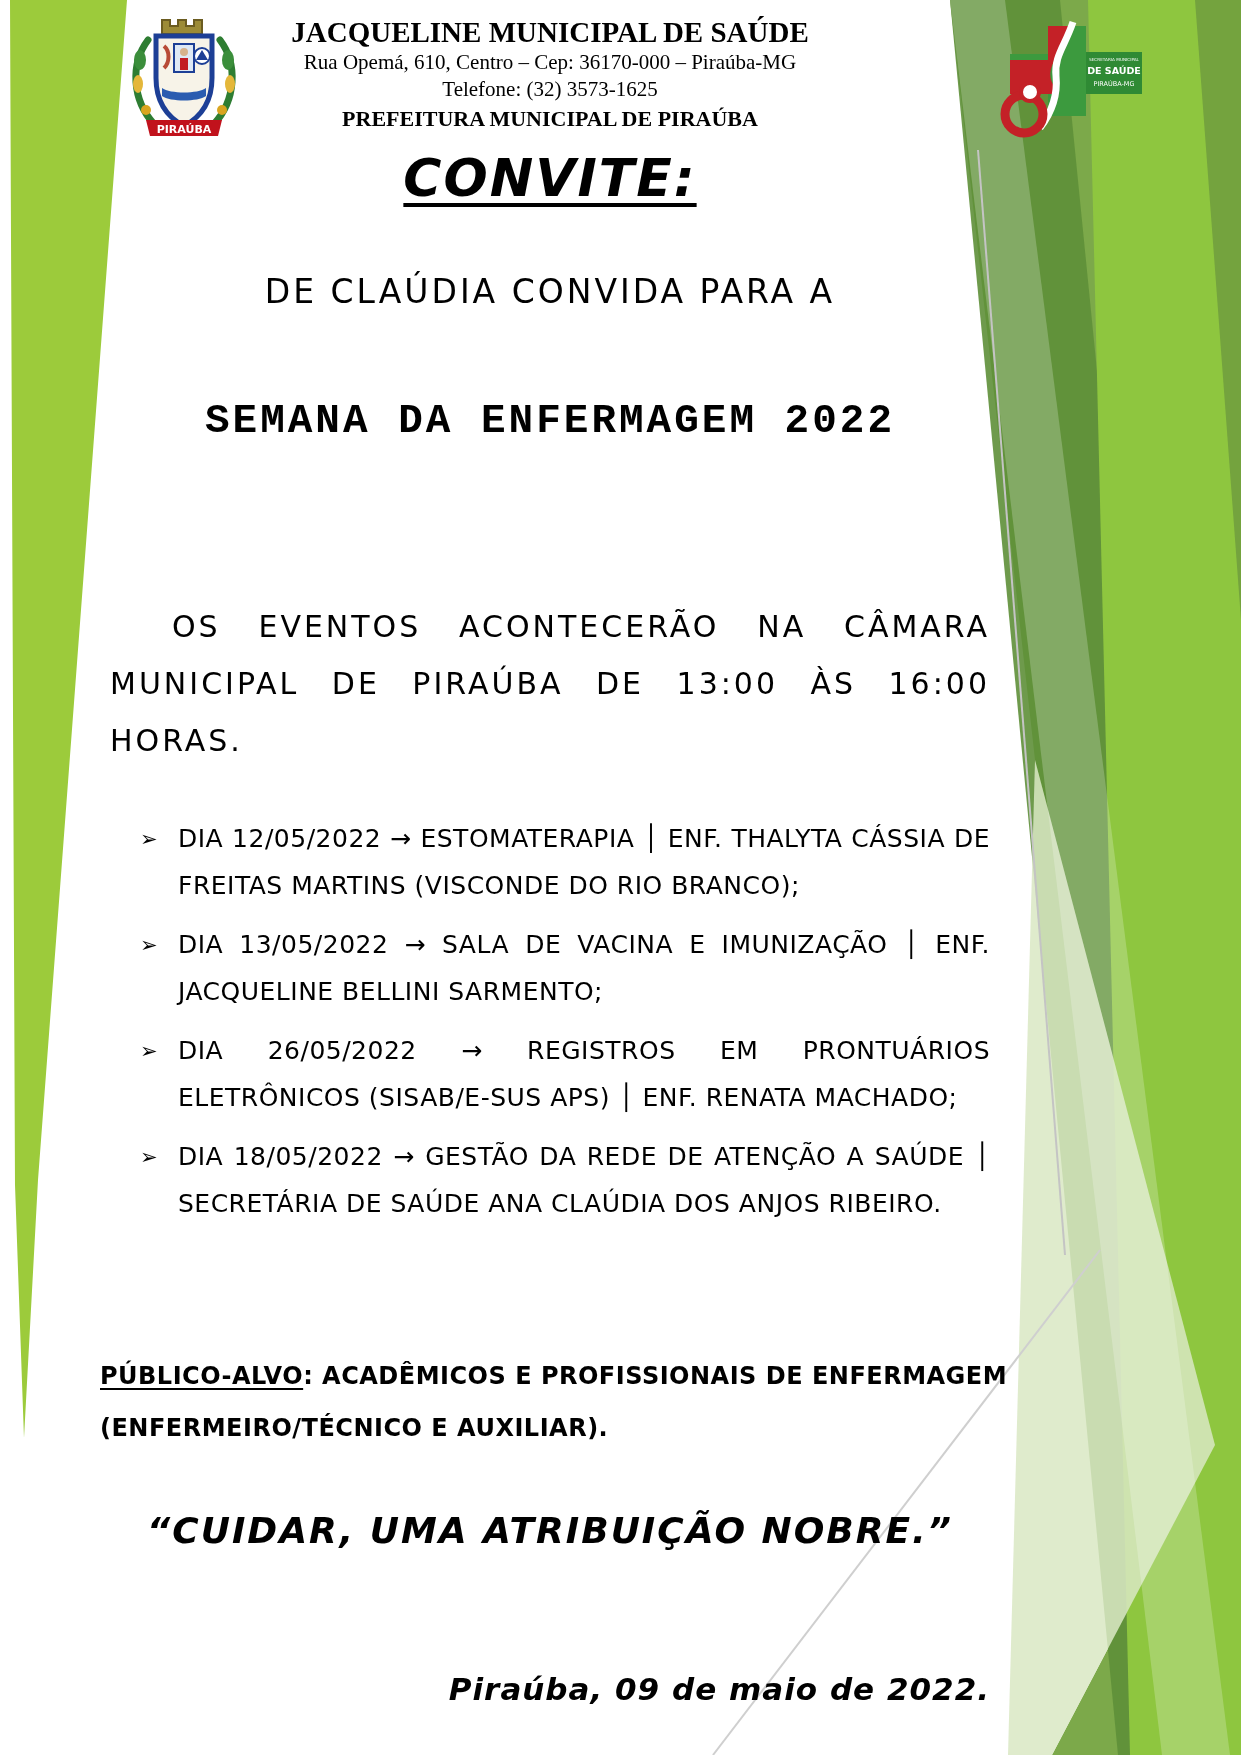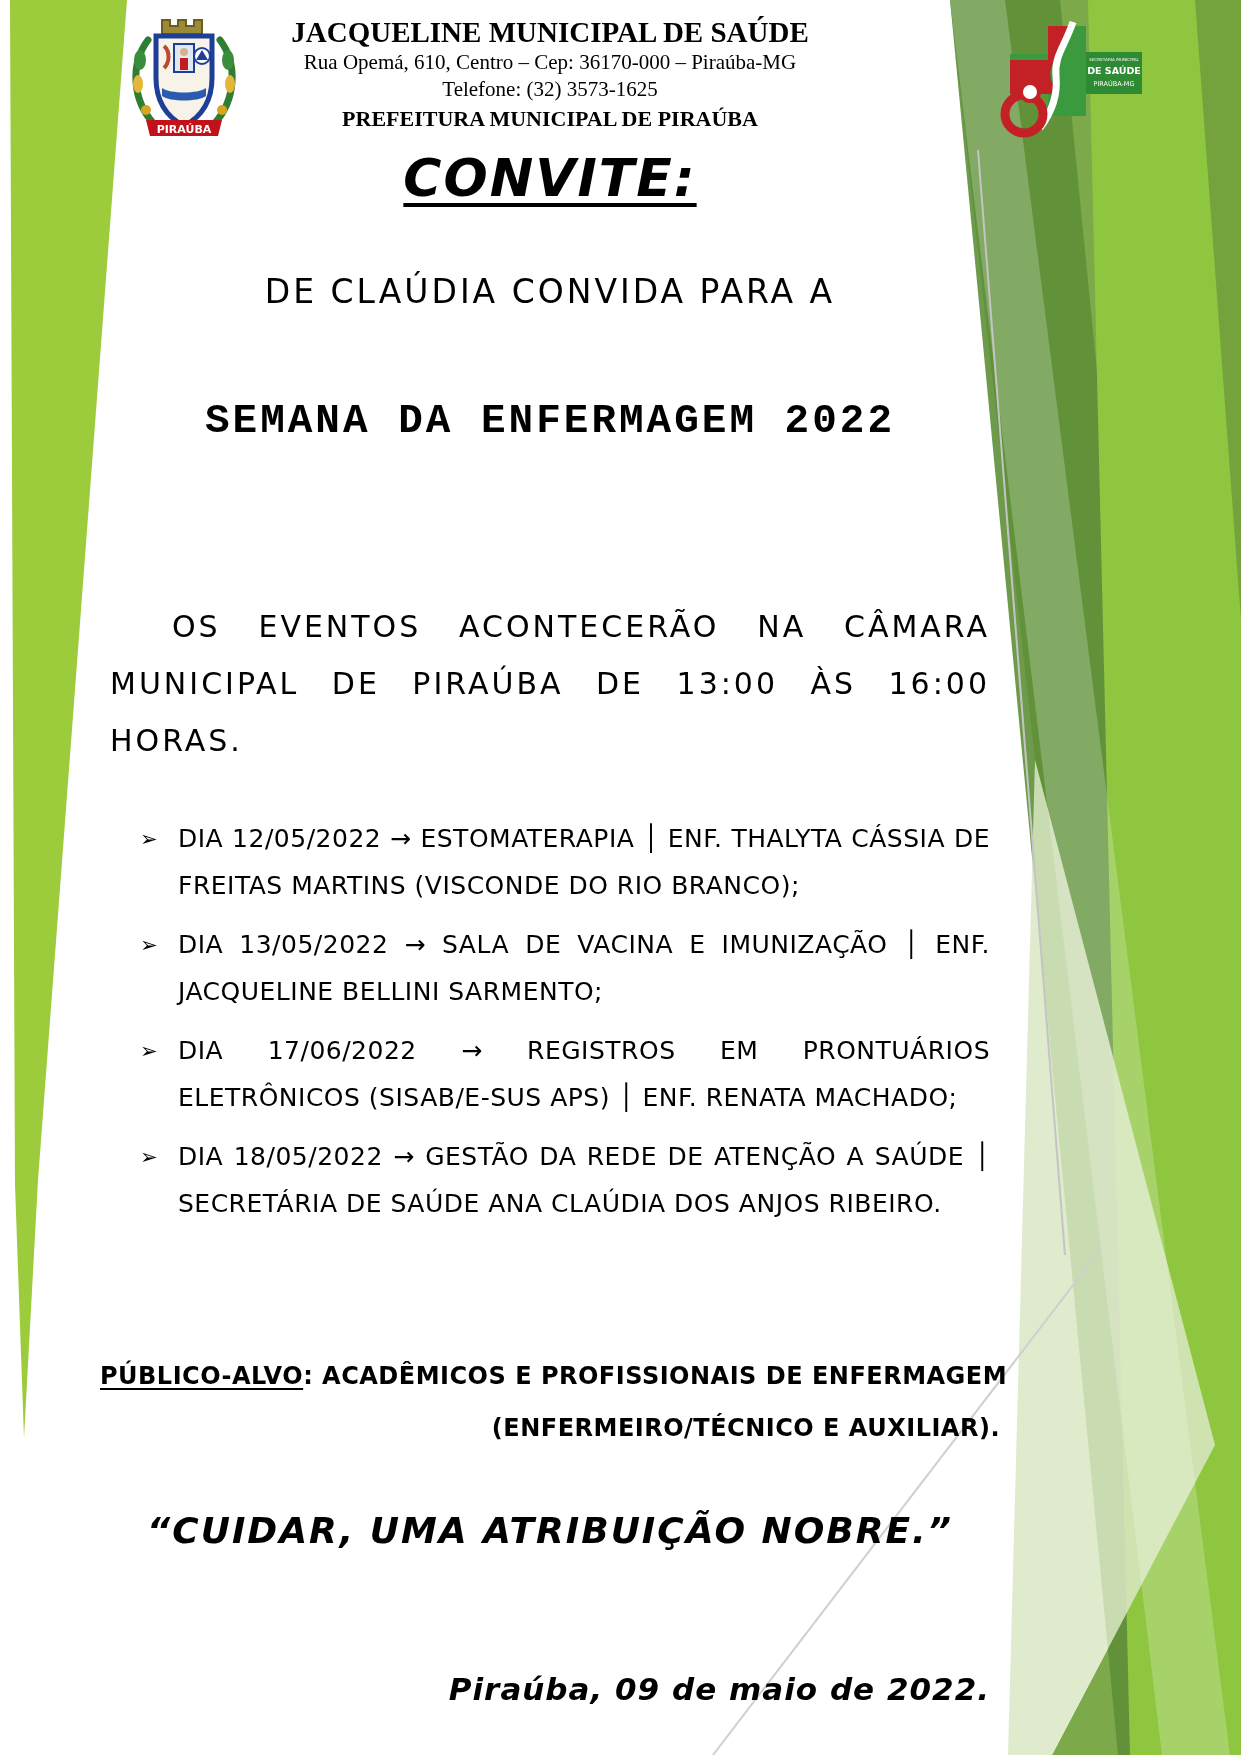--- a/index.html
+++ b/index.html
@@ -33,21 +33,21 @@
   .venue{left:110px;top:598px;width:880px;font-size:30px;letter-spacing:3px;
     line-height:57px;text-align:justify;text-indent:62px;}
 
   .bullets{left:140px;top:815px;width:850px;list-style:none;margin:0;padding:0;}
   .bullets li{position:relative;padding-left:38px;font-size:25px;letter-spacing:.5px;
     line-height:47px;text-align:justify;margin-bottom:12px;}
   .bullets .mk{position:absolute;left:0;top:1px;font-size:21px;}
 
   .inscr{left:100px;top:1295px;width:900px;text-align:center;font-weight:bold;
     font-size:24px;letter-spacing:.5px;white-space:nowrap;}
-  .publico{left:100px;top:1350px;width:900px;text-align:right;font-weight:bold;
+  .publico{left:100px;top:1350px;width:900px;text-align:left;font-weight:bold;
     font-size:24px;letter-spacing:.5px;line-height:52px;}
   .publico .l1{white-space:nowrap;}
   .label-u{text-decoration:underline;text-underline-offset:4px;}
 
   .quote{left:110px;top:1510px;width:880px;text-align:center;
     font-weight:bold;font-style:italic;font-size:36px;letter-spacing:2px;}
 
   .dateline{left:110px;top:1655px;width:880px;text-align:right;
     font-weight:bold;font-style:italic;font-size:31px;letter-spacing:1px;margin-top:16px;}
 </style>
@@ -127,21 +127,21 @@
     <li>
       <span class="mk">➢</span>
       <span>DIA 12/05/2022 → ESTOMATERAPIA │ ENF. THALYTA CÁSSIA DE FREITAS MARTINS (VISCONDE DO RIO BRANCO);</span>
     </li>
     <li>
       <span class="mk">➢</span>
       <span>DIA 13/05/2022 → SALA DE VACINA E IMUNIZAÇÃO │ ENF. JACQUELINE BELLINI SARMENTO;</span>
     </li>
     <li>
       <span class="mk">➢</span>
-      <span>DIA 17/06/2022 → REGISTROS EM PRONTUÁRIOS ELETRÔNICOS (SISAB/E-SUS APS) │ ENF. RENATA MACHADO;</span>
+      <span>DIA 26/05/2022 → REGISTROS EM PRONTUÁRIOS ELETRÔNICOS (SISAB/E-SUS APS) │ ENF. RENATA MACHADO;</span>
     </li>
     <li>
       <span class="mk">➢</span>
       <span>DIA 18/05/2022 → GESTÃO DA REDE DE ATENÇÃO A SAÚDE │ SECRETÁRIA DE SAÚDE ANA CLAÚDIA DOS ANJOS RIBEIRO.</span>
     </li>
   </ul>
 
 
   <div class="layer publico">
     <div class="l1">

